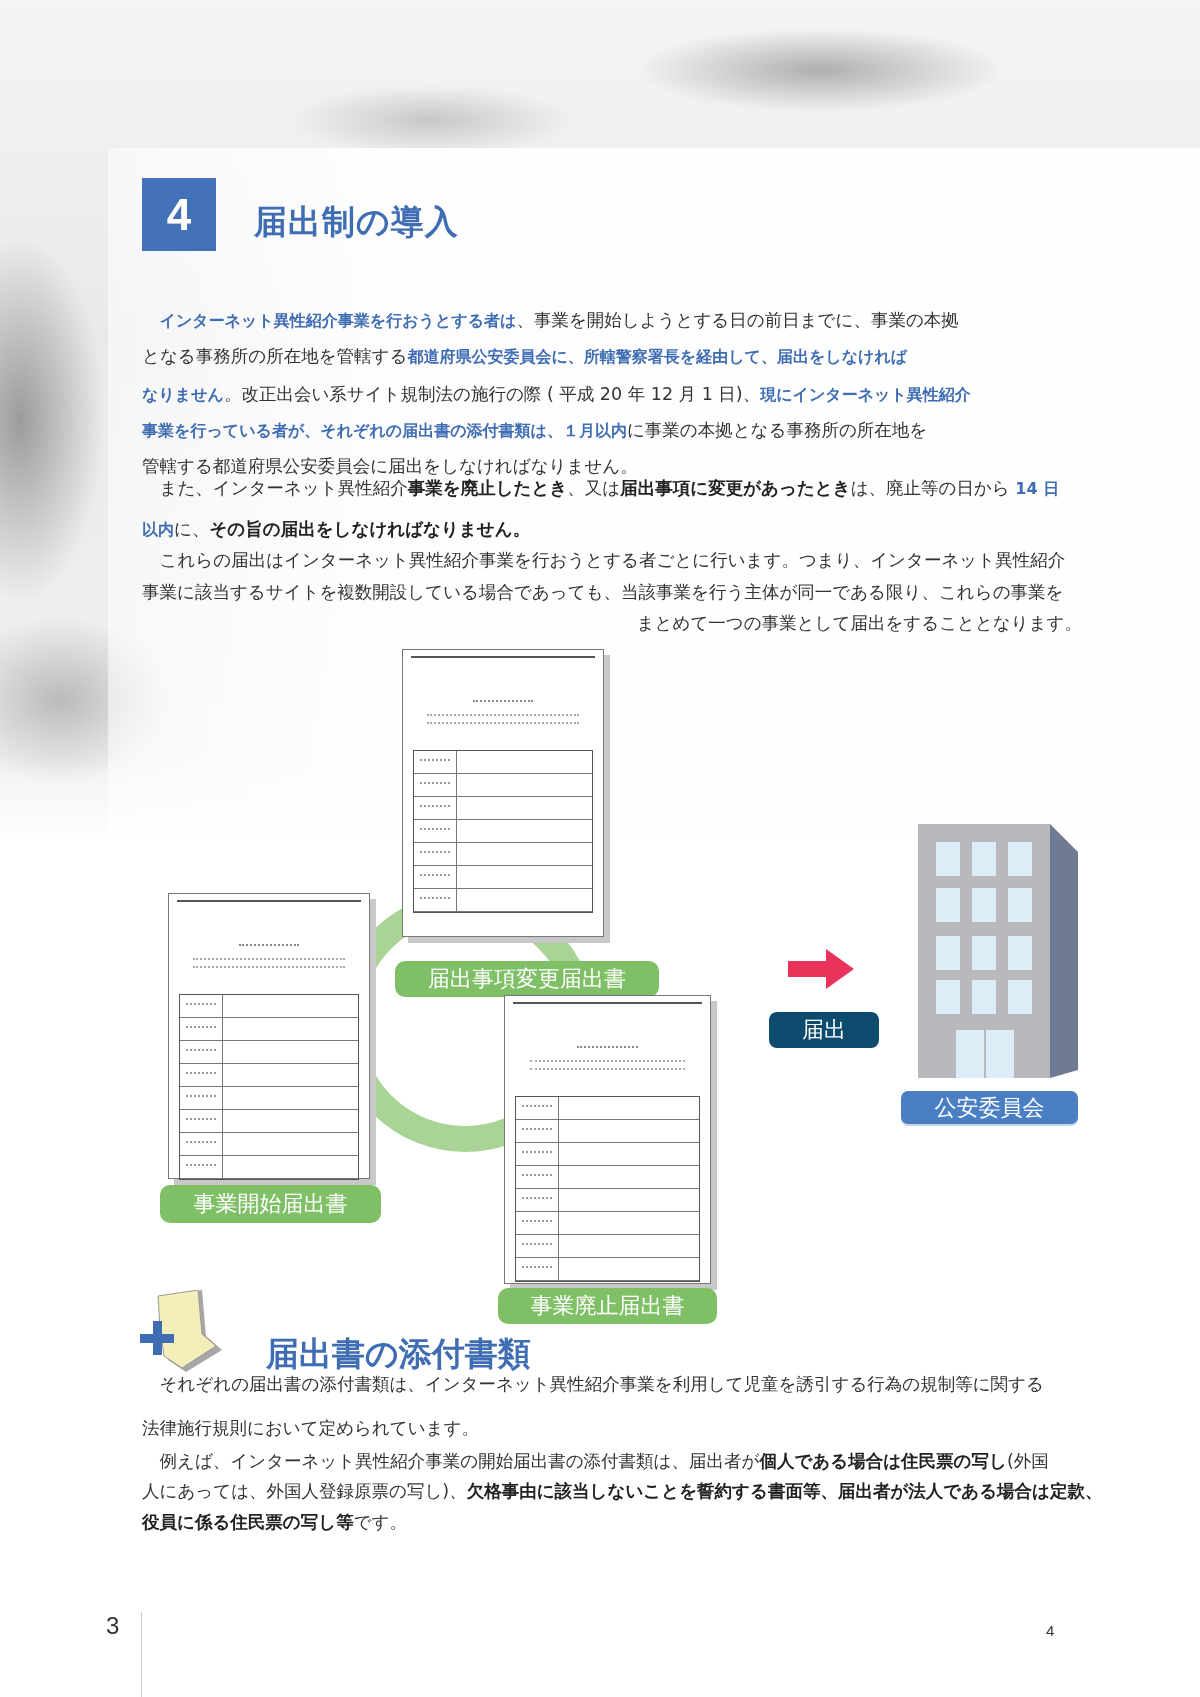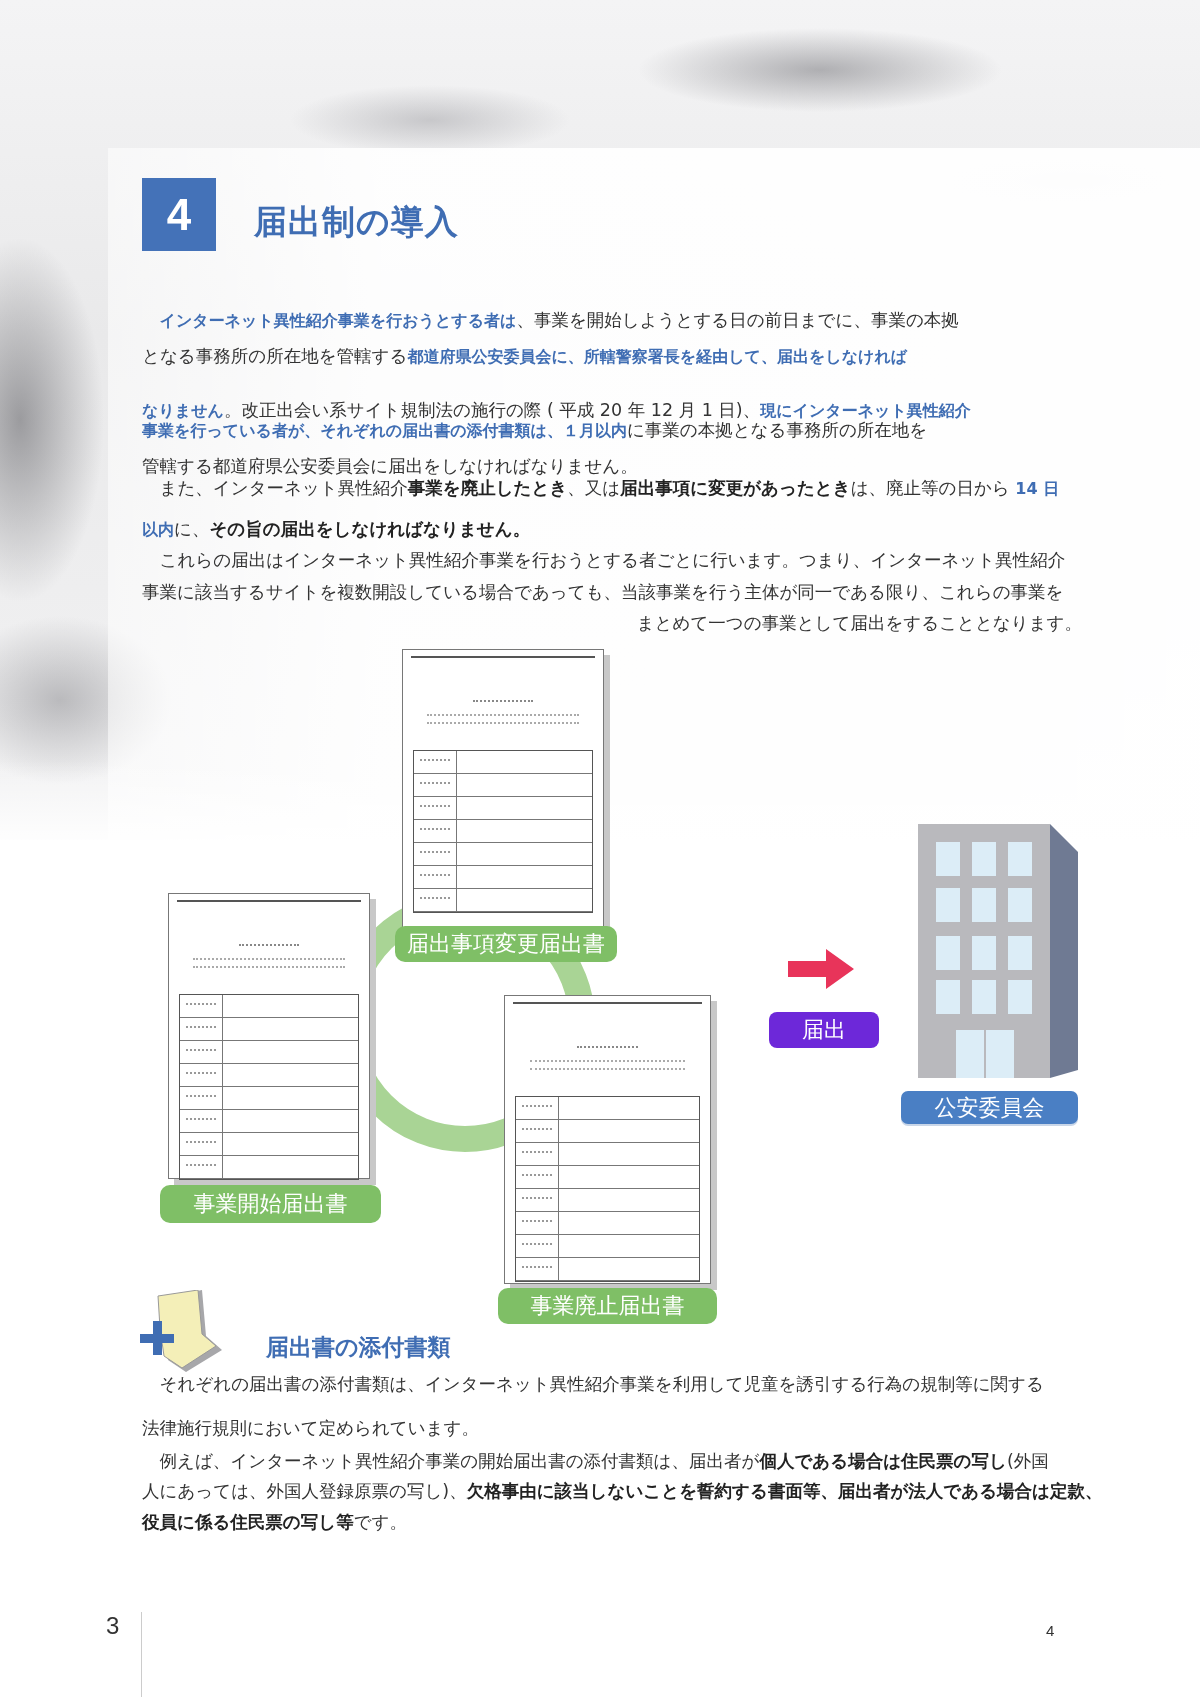--- a/index.html
+++ b/index.html
@@ -54,49 +54,49 @@
   .doc .row::before { content:""; position:absolute; left:42px; top:0; bottom:0; border-left:1px solid #777; }
   .doc .row .ln { position:absolute; left:6px; top:8px; width:30px; height:4px; border-top:2px dotted #999; }
   .doc .title-ln { position:absolute; left:35%; width:30%; height:3px; border-top:2px dotted #888; }
   .doc .text-ln { position:absolute; left:12%; width:76%; height:2px; border-top:2px dotted #aaa; }
   .lbl {
     position:absolute; background:#7fbf66; color:#fff; font-size:22px; border-radius:10px;
     display:flex; align-items:center; justify-content:center; white-space:nowrap;
   }
   .arrow { position:absolute; left:788px; top:949px; width:66px; height:40px; }
   .todoke-badge {
-    position:absolute; left:769px; top:1012px; width:110px; height:36px; background:#6d28d9;
+    position:absolute; left:769px; top:1012px; width:110px; height:36px; background:#0c4a6e;
     color:#fff; border-radius:8px; font-size:22px; display:flex; align-items:center; justify-content:center;
   }
   .building { position:absolute; left:918px; top:824px; width:160px; height:254px; }
   .koan-badge {
     position:absolute; left:901px; top:1091px; width:177px; height:33px; background:#4a7fc4;
     color:#fff; border-radius:7px; font-size:22px; display:flex; align-items:center; justify-content:center;
     box-shadow:0 2px 0 #c9d6e8;
   }
   .sub-icon { position:absolute; left:140px; top:1290px; width:92px; height:82px; }
-  .sub-title { position:absolute; left:266px; top:1332px; font-size:23px; font-weight:bold; color:#3f6db3; }
+  .sub-title { position:absolute; left:266px; top:1332px; font-size:33px; font-weight:bold; color:#3f6db3; }
   .page-left { position:absolute; left:106px; top:1612px; font-size:24px; color:#333; font-family:"Liberation Sans", sans-serif; }
   .page-div { position:absolute; left:141px; top:1612px; width:1px; height:85px; background:#ccc; }
   .page-right { position:absolute; left:1046px; top:1622px; font-size:15px; color:#333; font-family:"Liberation Sans", sans-serif; }
 </style>
 </head>
 <body>
 
 <div class="bg-photo"></div>
 <div class="content-panel"></div>
 <div class="fade-bottom"></div>
 
 <div class="sec-num">4</div>
 <div class="sec-title">届出制の導入</div>
 
 <div id="body-text">
     <div class="para" style="top: 308px;"><span>　</span><span class="hl">インターネット異性紹介事業を行おうとする者は</span><span>、事業を開始しようとする日の前日までに、事業の本拠</span></div>
     <div class="para" style="top: 344px; font-family: Liberation Mono, monospace;"><span>となる事務所の所在地を管轄する</span><span class="hl">都道府県公安委員会に、所轄警察署長を経由して、届出をしなければ</span></div>
-    <div class="para" style="top: 382px; margin-top: 16px;"><span class="hl">なりません</span><span>。改正出会い系サイト規制法の施行の際 ( 平成 20 年 12 月 1 日)、</span><span class="hl">現にインターネット異性紹介</span></div>
+    <div class="para" style="top: 382px;"><span class="hl">なりません</span><span>。改正出会い系サイト規制法の施行の際 ( 平成 20 年 12 月 1 日)、</span><span class="hl">現にインターネット異性紹介</span></div>
     <div class="para" style="top: 418px;"><span class="hl">事業を行っている者が、それぞれの届出書の添付書類は、１月以内</span><span>に事業の本拠となる事務所の所在地を</span></div>
     <div class="para" style="top: 454px;"><span>管轄する都道府県公安委員会に届出をしなければなりません。</span></div>
     <div class="para" style="top: 476px;"><span>　また、インターネット異性紹介</span><span class="b">事業を廃止したとき</span><span>、又は</span><span class="b">届出事項に変更があったとき</span><span>は、廃止等の日から </span><span class="hl">14 日</span></div>
     <div class="para" style="top: 517px;"><span class="hl">以内</span><span>に、</span><span class="b">その旨の届出をしなければなりません。</span></div>
     <div class="para" style="top: 548px;"><span>　これらの届出はインターネット異性紹介事業を行おうとする者ごとに行います。つまり、インターネット異性紹介</span></div>
     <div class="para" style="top: 580px;"><span>事業に該当するサイトを複数開設している場合であっても、当該事業を行う主体が同一である限り、これらの事業を</span></div>
     <div class="para" style="top: 611px; text-align: right;"><span>まとめて一つの事業として届出をすることとなります。</span></div>
   </div>
 
 <div class="ring"></div>
@@ -123,21 +123,21 @@
         <div class="ln"></div>
       </div>
       <div class="row">
         <div class="ln"></div>
       </div>
       <div class="row">
         <div class="ln"></div>
       </div>
     </div>
   </div>
-<div class="lbl" style="left:395px;top:926px;width:222px;height:36px;">届出事項変更届出書</div>
+<div class="lbl" style="left:395px;top:961px;width:264px;height:36px;">届出事項変更届出書</div>
 
 <div class="doc" id="doc-start" style="left:168px;top:893px;width:200px;height:284px;">
     <div class="hdr"></div>
     <div class="title-ln" style="top: 50px;"></div>
     <div class="text-ln" style="top: 64px;"></div>
     <div class="text-ln" style="top: 72px;"></div>
     <div class="tbl" style="top: 100px;">
       <div class="row">
         <div class="ln"></div>
       </div>

